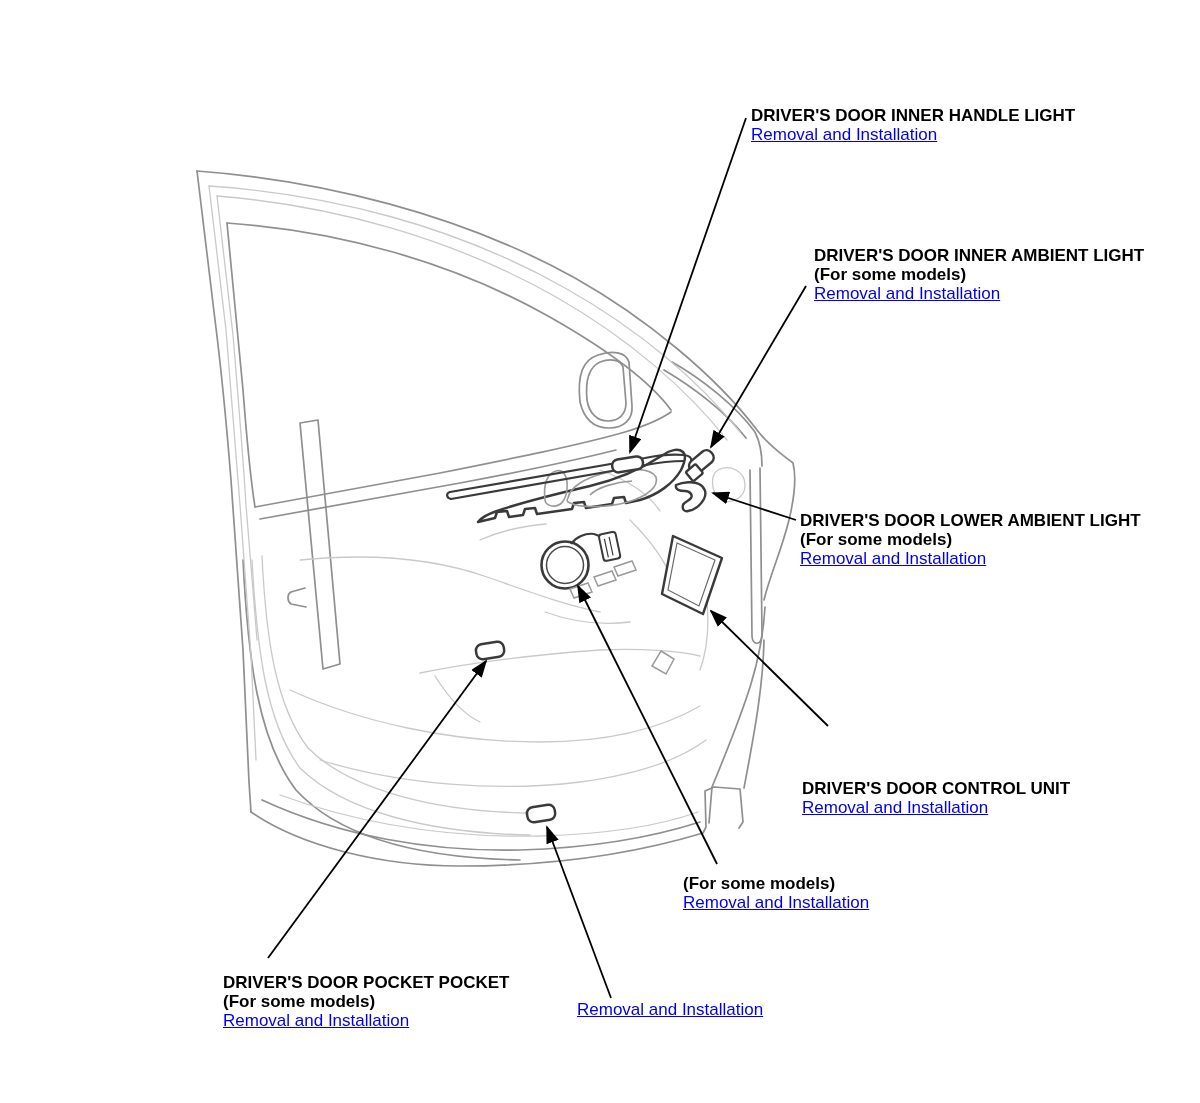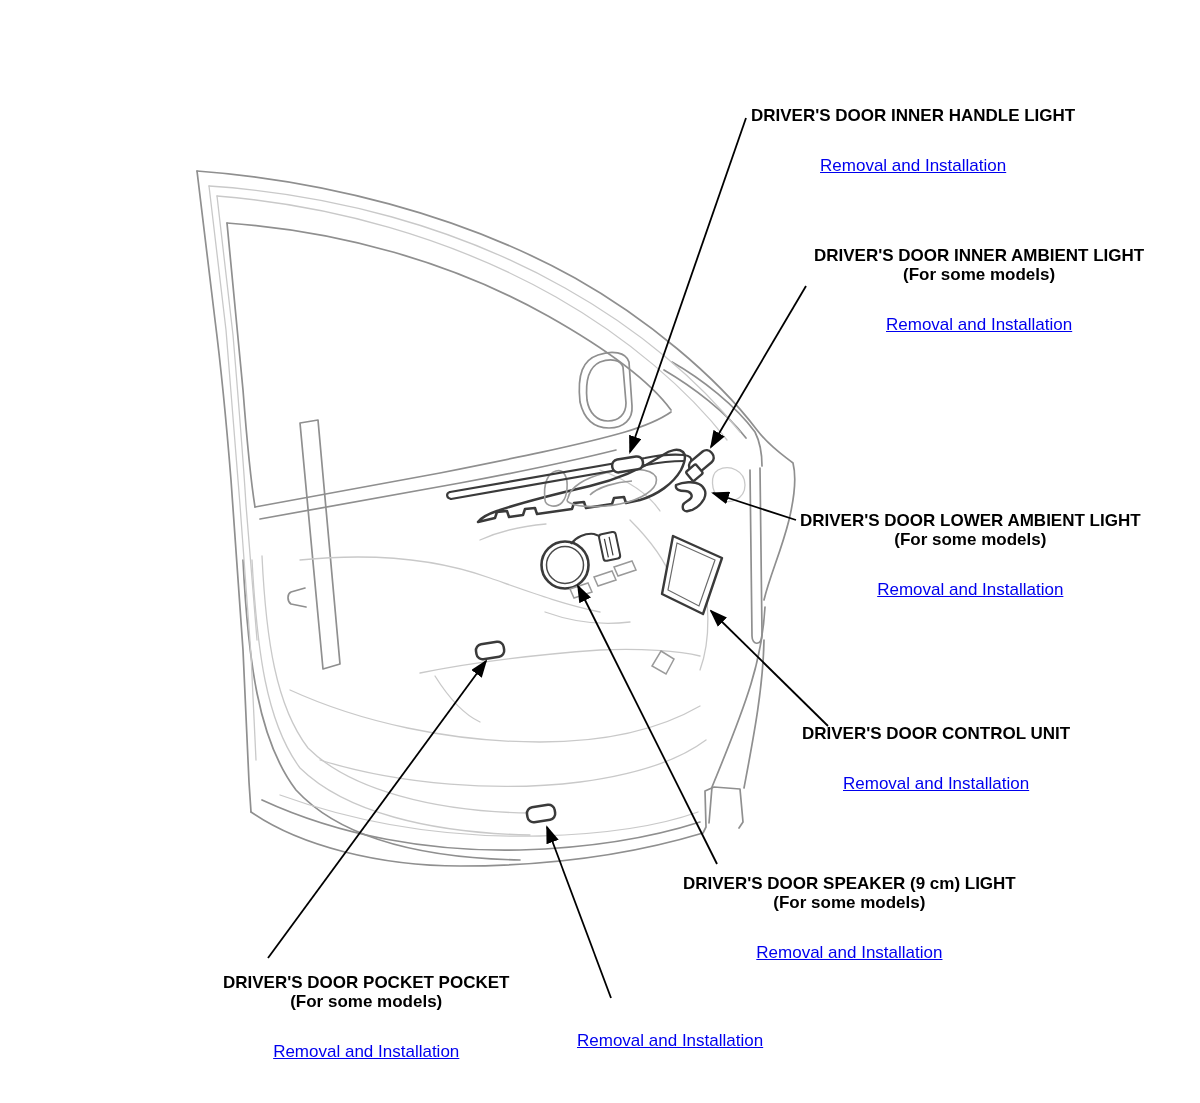--- a/index.html
+++ b/index.html
@@ -1,21 +1,21 @@
 <!DOCTYPE html>
 <html><head>
 <meta charset="utf-8">
 <style>
   html,body{margin:0;padding:0;background:#ffffff;}
   #stage{position:relative;width:1200px;height:1103px;background:#fff;overflow:hidden;
-         font-family:"Liberation Sans", sans-serif;text-align:center;}
+         font-family:"Liberation Sans", sans-serif;}
   #art{position:absolute;left:0;top:0;}
   .callout{position:absolute;white-space:nowrap;line-height:19px;font-size:17px;}
   .co-title,.co-note{font-weight:bold;color:#000;}
-  .co-link{display:block;color:#0000EE;text-decoration:underline;font-weight:normal;cursor:pointer;margin-top:31px;}
+  .co-link{display:block;color:#0000EE;text-decoration:underline;font-weight:normal;cursor:pointer;}
 </style>
 </head>
 <body>
 
 <div id="stage">
 
   <svg id="art" width="1200" height="1103" viewBox="0 0 1200 1103">
     <defs>
       <marker id="ah" markerUnits="userSpaceOnUse" markerWidth="18" markerHeight="13" refX="16" refY="6.5" orient="auto">
         <path d="M0,0 L18,6.5 L0,13 Z" fill="#000"></path>
@@ -158,27 +158,26 @@
     <div class="co-note">(For some models)</div>
     <a class="co-link" href="#">Removal and Installation</a>
   </div>
 
   <div class="callout" style="left:800px;top:511px">
     <div class="co-title">DRIVER'S DOOR LOWER AMBIENT LIGHT</div>
     <div class="co-note">(For some models)</div>
     <a class="co-link" href="#">Removal and Installation</a>
   </div>
 
-  <div class="callout" style="left:802px;top:724px">
+  <div class="callout" style="left:802px;top:779px">
     <div class="co-title">DRIVER'S DOOR CONTROL UNIT</div>
     <a class="co-link" href="#">Removal and Installation</a>
   </div>
 
   <div class="callout" style="left:683px;top:874px">
-    <div class="co-title">DRIVER'S DOOR SPEAKER (9 cm) LIGHT</div>
     <div class="co-note">(For some models)</div>
     <a class="co-link" href="#">Removal and Installation</a>
   </div>
 
   <div class="callout" style="left:577px;top:1000px">
     <a class="co-link" href="#">Removal and Installation</a>
   </div>
 
   <div class="callout" style="left:223px;top:973px">
     <div class="co-title">DRIVER'S DOOR POCKET POCKET</div>

